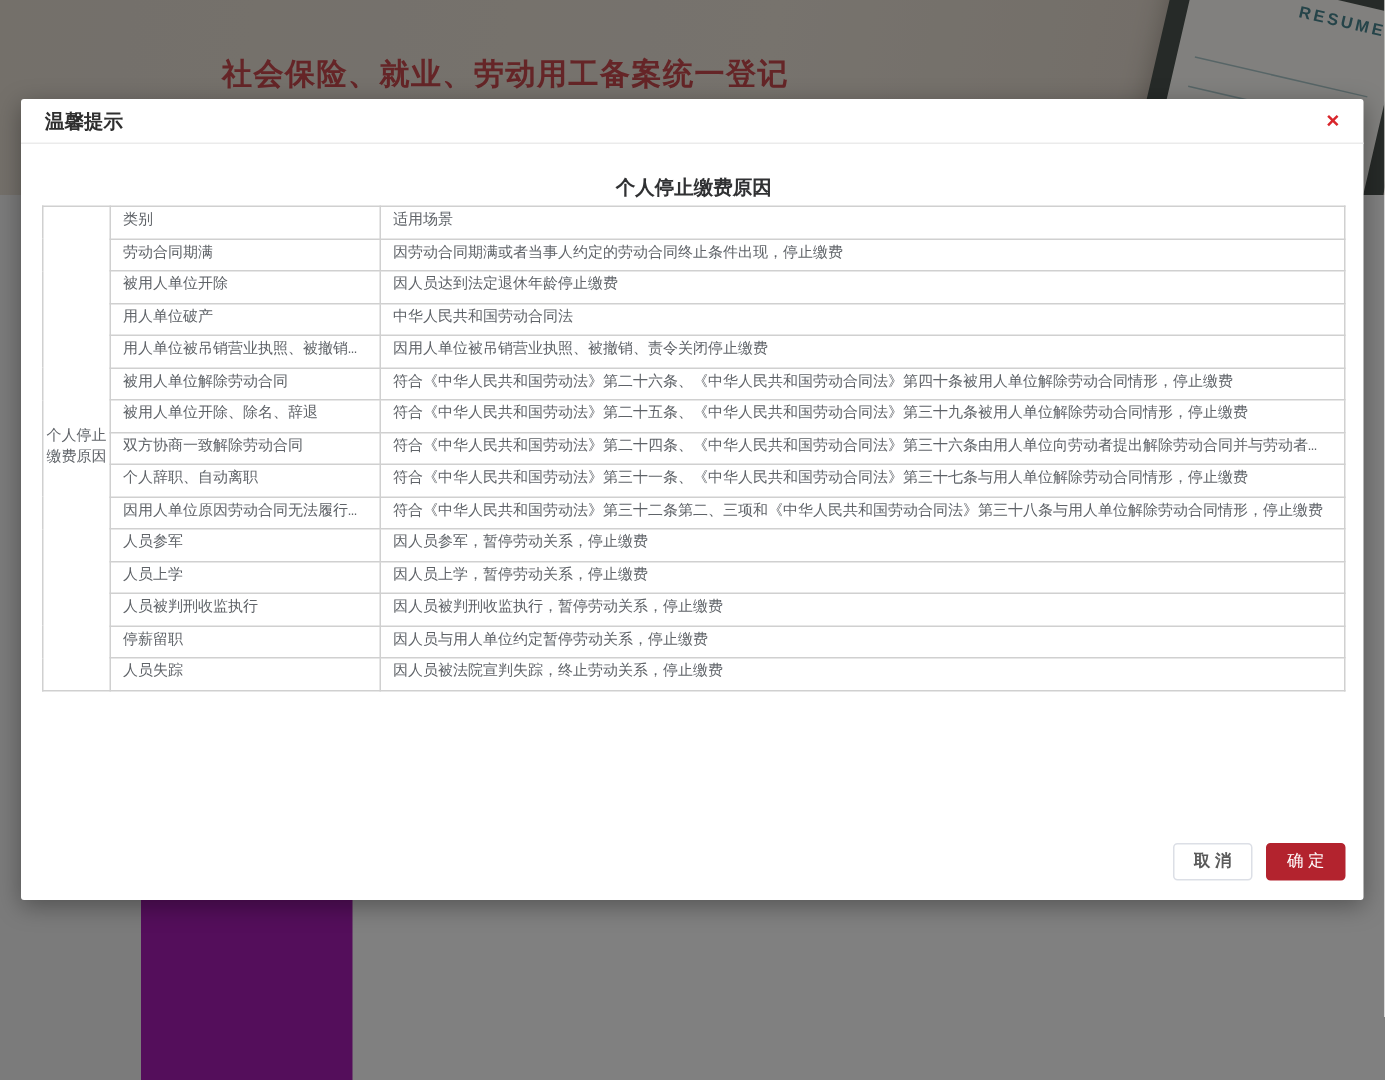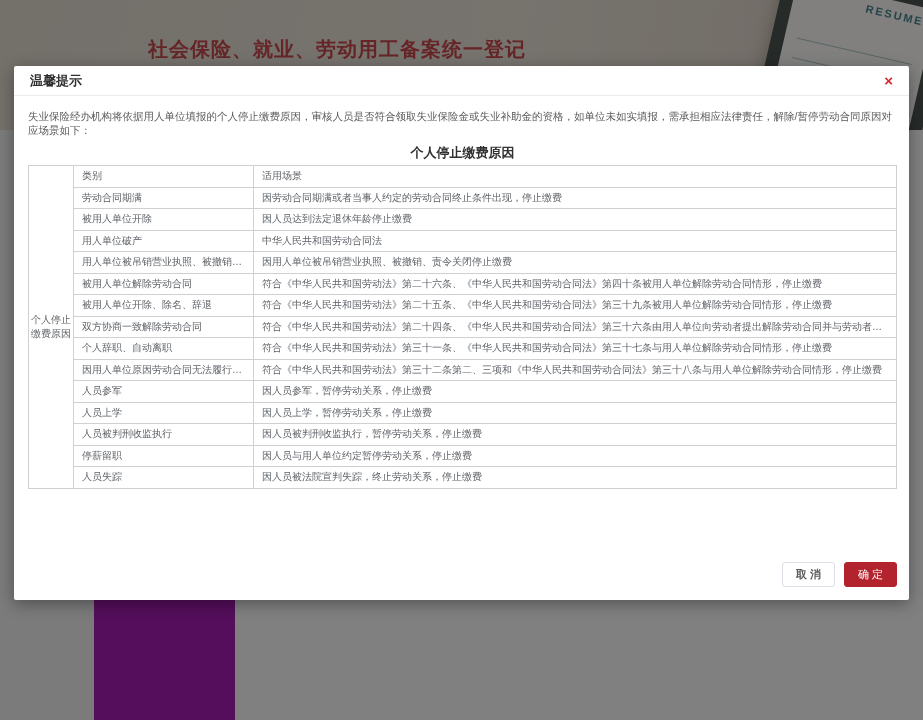--- a/index.html
+++ b/index.html
@@ -41,21 +41,21 @@
                   padding:0 16px; border-bottom:1px solid #ebebeb; }
   .modal-title { font-size:13px; font-weight:bold; color:#2f2f2f; }
   .modal-close { color:#d9262c; font-size:15px; font-weight:bold; line-height:1; cursor:pointer; }
   .modal-body { padding:13px 12px 0 14px; }
   .intro { font-size:10.5px; color:#5a5a5a; line-height:1.35; }
   .table-caption { text-align:center; font-size:13px; font-weight:bold; color:#303133;
                    margin:7px 0 3px 0; }
   table.reason { border-collapse:collapse; table-layout:fixed; width:869px; }
   table.reason td { border:1px solid #d0d0d0; font-size:10px; color:#5f6368;
                     padding:4px 8px; line-height:12.5px; vertical-align:middle;
-                    overflow:hidden; white-space:nowrap; text-overflow:ellipsis; }
+                    overflow:hidden; white-space:nowrap; text-overflow:ellipsis;font-family:Liberation Mono, monospace; }
   table.reason td.stub { text-align:center; white-space:normal; line-height:14px; padding:2px; }
   
   .modal-footer { position:absolute; right:12px; bottom:13px; display:flex; gap:9px; }
   .btn { font-size:11px; line-height:1; padding:6px 13px; border-radius:3px; cursor:pointer; }
   .btn-cancel { background:#ffffff; border:1px solid #dcdfe6; color:#5a5a5a;font-weight:bold; }
   .btn-confirm { background:#b3232e; border:1px solid #b3232e; color:#ffffff;text-align:center; }
 </style>
 </head>
 <body>
 
@@ -84,21 +84,20 @@
 </div>
 
 <div class="scrim"></div>
 
 <div class="modal">
   <div class="modal-header">
     <span class="modal-title">温馨提示</span>
     <span class="modal-close">×</span>
   </div>
   <div class="modal-body">
-    <div class="intro">失业保险经办机构将依据用人单位填报的个人停止缴费原因，审核人员是否符合领取失业保险金或失业补助金的资格，如单位未如实填报，需承担相应法律责任，解除/暂停劳动合同原因对应场景如下：</div>
     <div class="table-caption">个人停止缴费原因</div>
     <table class="reason">
       <colgroup>
           <col style="width:45px">
           <col style="width:180px">
           <col>
         </colgroup>
       <tbody>
           <tr>
             <td class="stub" rowspan="15">个人停止缴费原因</td>

